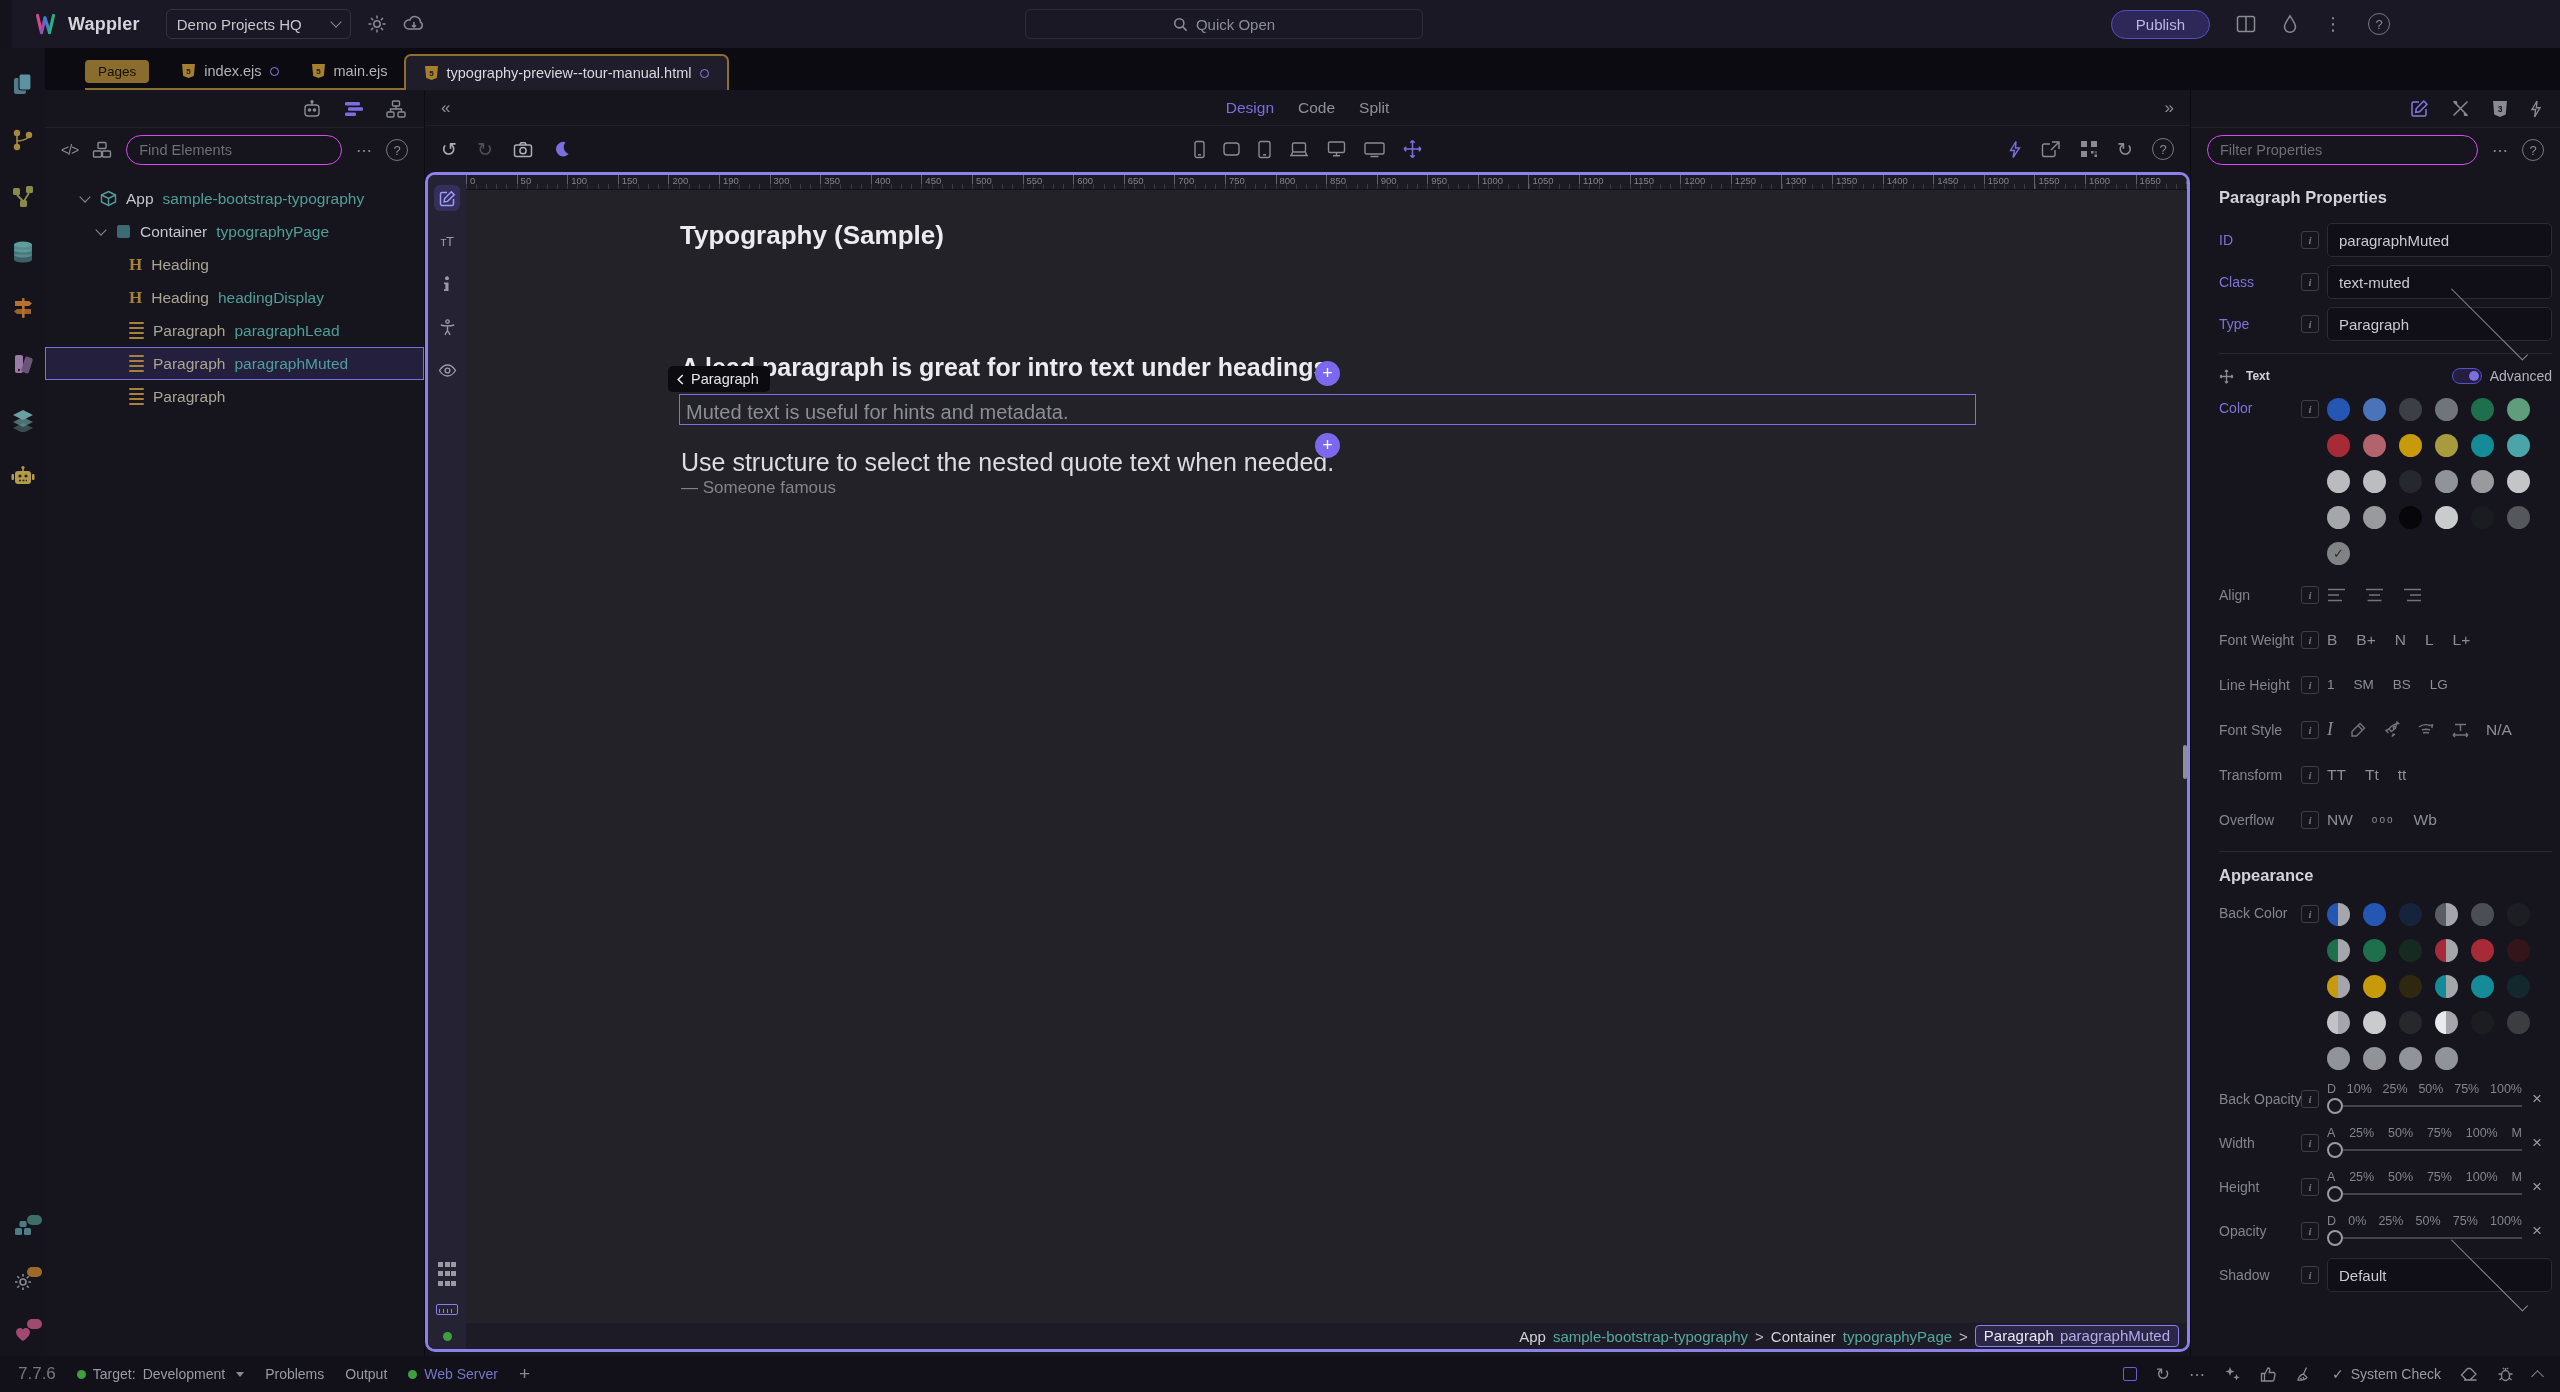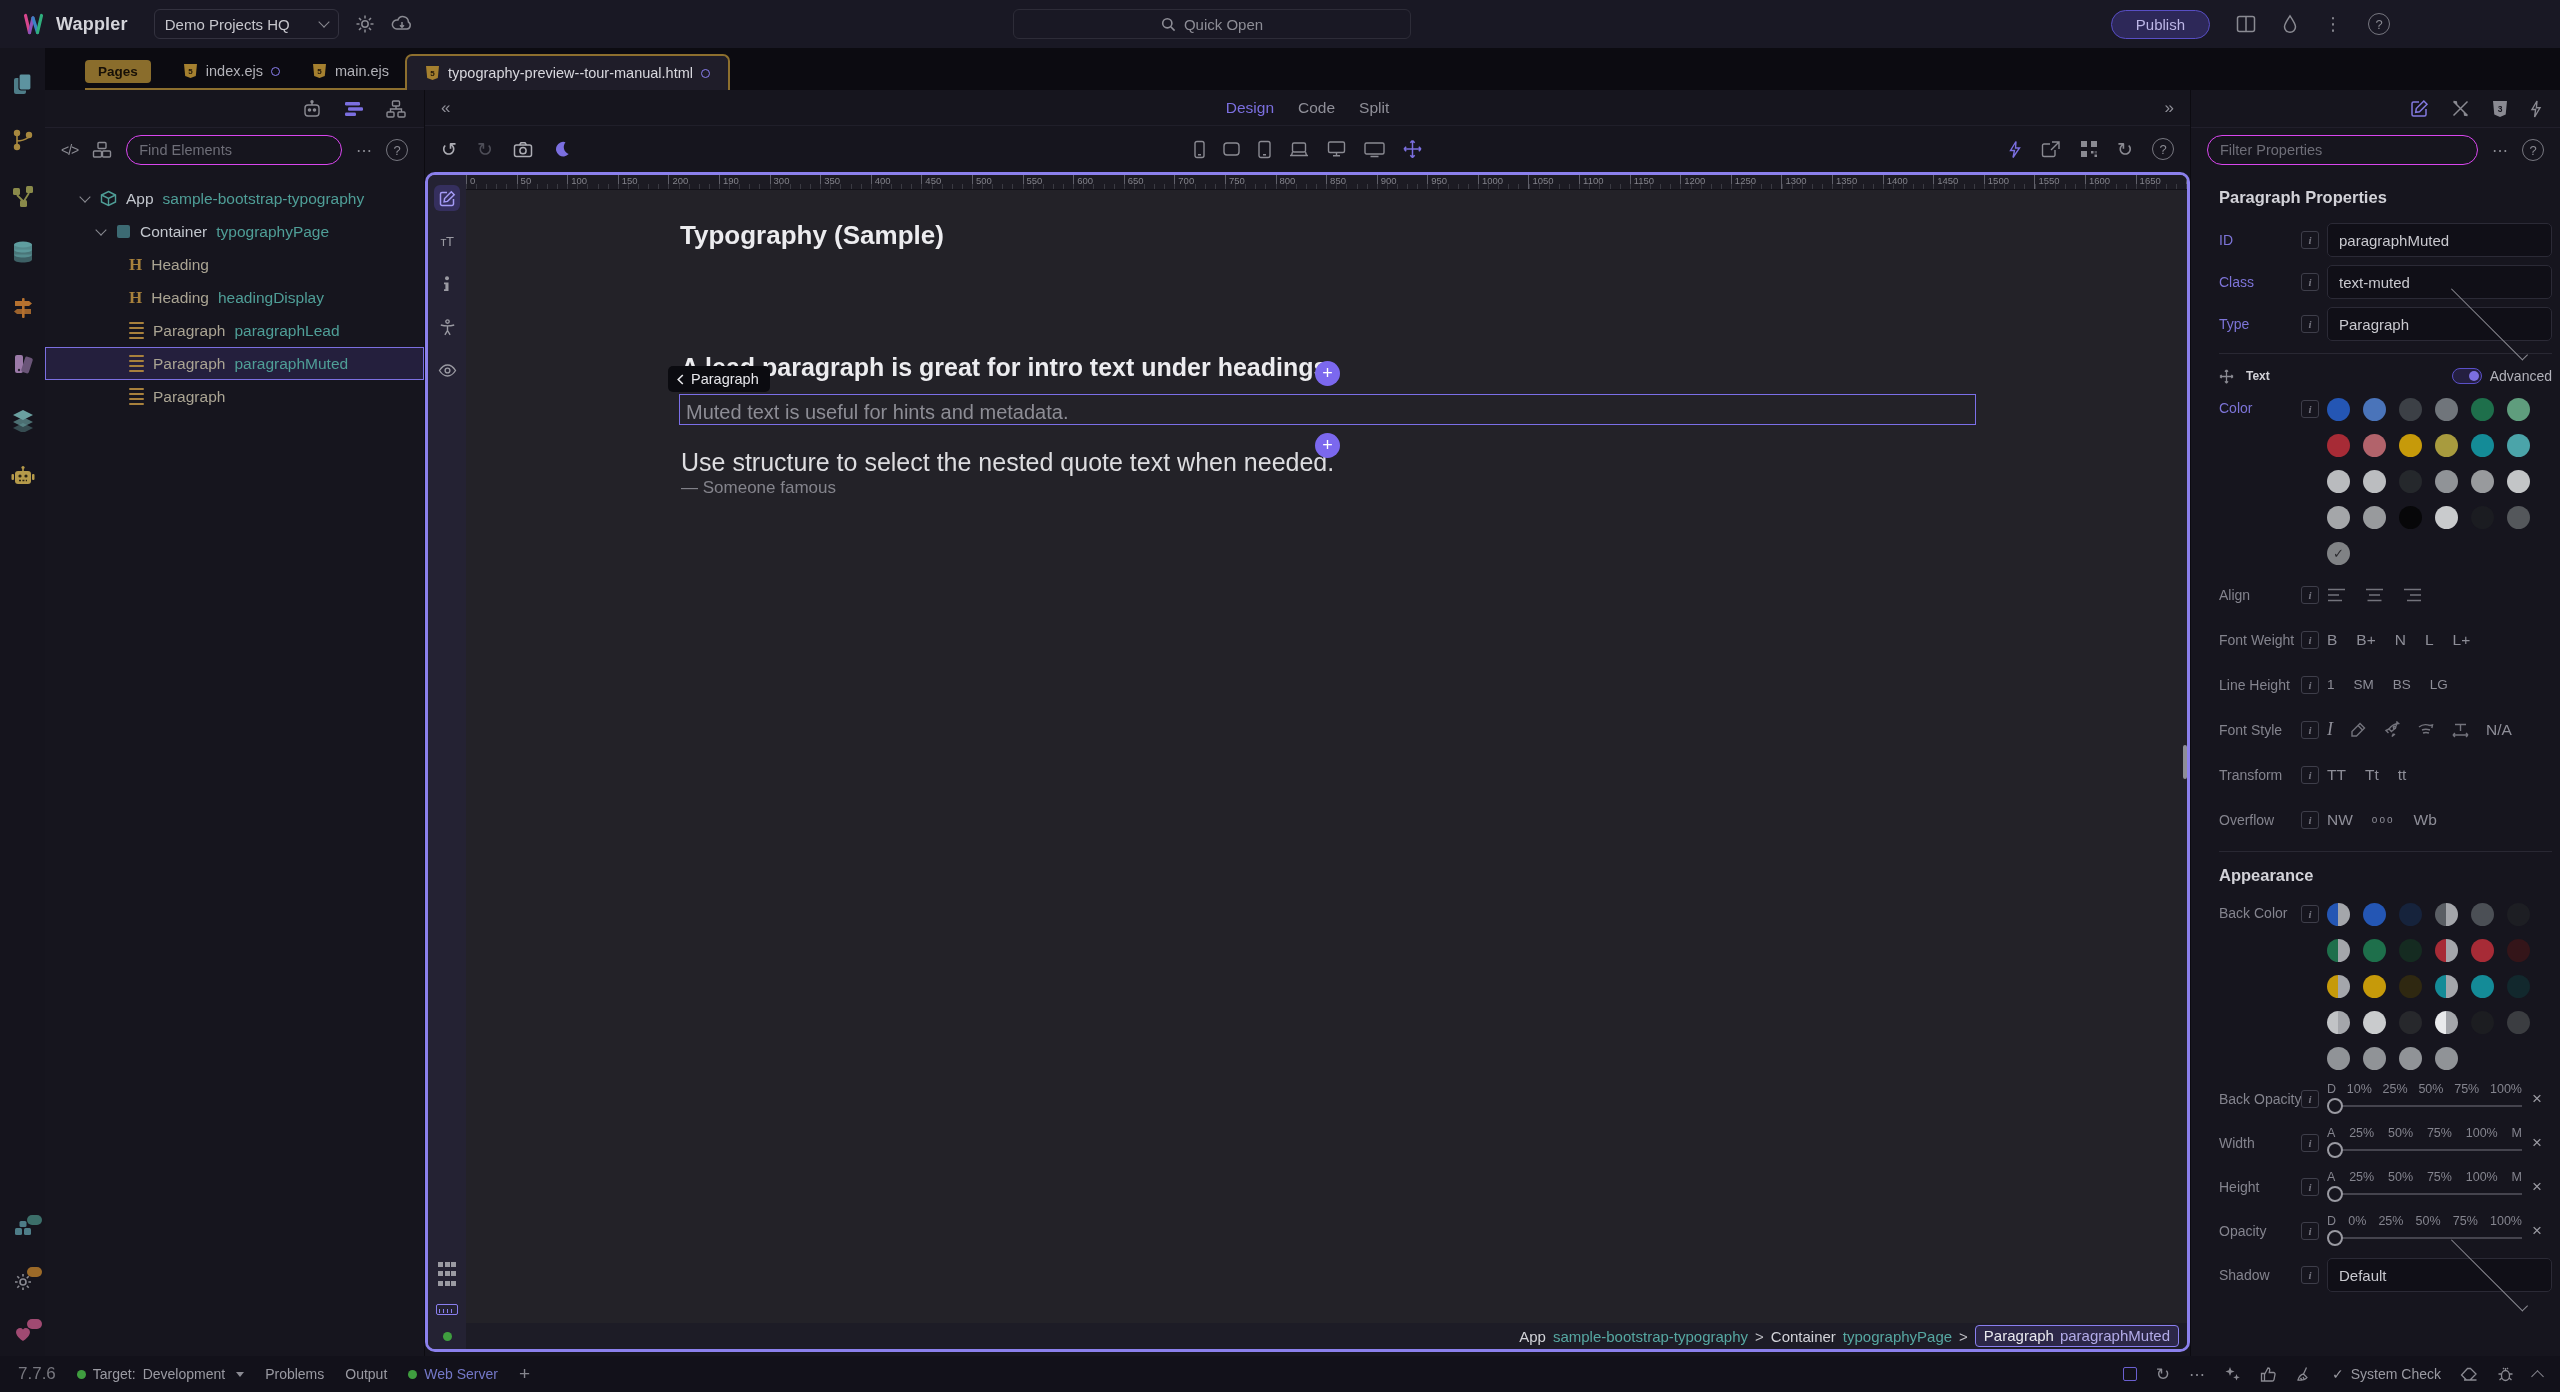--- a/index.html
+++ b/index.html
@@ -1,36 +1,36 @@
 <!DOCTYPE html>
 <html><head>
 <meta charset="utf-8">
 <style>
 *{margin:0;padding:0;box-sizing:border-box}
 html,body{width:2560px;height:1392px}
 body{position:relative;background:#14131b;font-family:"Liberation Sans",sans-serif;overflow:hidden;color:#c8c8ce;-webkit-font-smoothing:antialiased}
 svg{display:block}
 .ic{display:inline-flex;align-items:center;justify-content:center;color:#8a8a92}
 
-#topbar{position:absolute;left:0;top:0;right:0;height:48px;background:#191824;display:flex;align-items:center;padding:0 22px}
+#topbar{position:absolute;left:12px;top:0;right:0;height:48px;background:#191824;display:flex;align-items:center;padding:0 22px}
 .logo{display:flex;align-items:center;gap:8px}
 .logoname{font-size:18px;font-weight:bold;color:#d4d4da;letter-spacing:.2px}
 .projsel{margin-left:26px;width:185px;height:30px;border:1px solid #33323f;border-radius:6px;display:flex;align-items:center;padding:0 10px;font-size:15px;color:#c6c6cc;gap:8px}
 .projsel .grow{flex:1}
 .chev{width:8px;height:8px;border-right:1.5px solid #8a8a92;border-bottom:1.5px solid #8a8a92;transform:rotate(45deg);margin-top:-4px}
 .tbicon{margin-left:16px}
 #quickopen{position:absolute;left:1013px;top:9px;width:398px;height:30px;border:1px solid #2d2c38;border-radius:6px;display:flex;align-items:center;justify-content:center;gap:8px;font-size:15px;color:#8d8d96}
 .topright{margin-left:auto;display:flex;align-items:center;gap:26px;margin-right:148px}
 .publish{height:29px;padding:0 24px;border-radius:15px;border:1px solid #584ec4;background:#2d2858;color:#bcb6e6;font-size:15px;display:flex;align-items:center}
 .kebab{font-size:18px;color:#8a8a92}
 .qcirc{width:22px;height:22px;border:1.5px solid #777780;border-radius:50%;display:inline-flex;align-items:center;justify-content:center;font-size:13px;color:#8a8a92}
 
 #tabbar{position:absolute;left:45px;top:48px;right:0;height:42px;background:#0c0b11;display:flex;align-items:flex-end;padding-left:40px}
 .tabstrip{display:flex;align-items:stretch;border-bottom:2px solid #8d6f2e;height:36px}
-.pagespill{align-self:center;background:#8a6d2c;color:#171007;font-size:13.5px;font-weight:bold;padding:4px 13px;border-radius:4px;margin-right:16px}
+.pagespill{align-self:center;background:#8a6d2c;color:#171007;font-size:13.5px;font-weight:normal;padding:4px 13px;border-radius:4px;margin-right:16px}
 .tab{display:flex;align-items:center;gap:8px;padding:0 16px;font-size:14.5px;color:#b2b2b8}
 .tab.active{background:#1f1d29;border:2px solid #8d6f2e;border-bottom:none;border-radius:7px 7px 0 0;margin-bottom:-2px;color:#d8d8de;padding:0 18px}
 .moddot{width:9px;height:9px;border:1.5px solid #8a7ff0;border-radius:50%}
 
 #sidebar{position:absolute;left:0;top:48px;bottom:36px;width:45px;background:#15141d;display:flex;flex-direction:column;align-items:center;padding:24px 0 12px;gap:32px}
 .sbspacer{flex:1}
 .badged{position:relative}
 .badge{position:absolute;top:-5px;right:-9px;min-width:15px;height:10px;border-radius:5px;background:#3c6f6a}
 .badge.orange{background:#9c6a28}.badge.pink{background:#a04a72}
 

